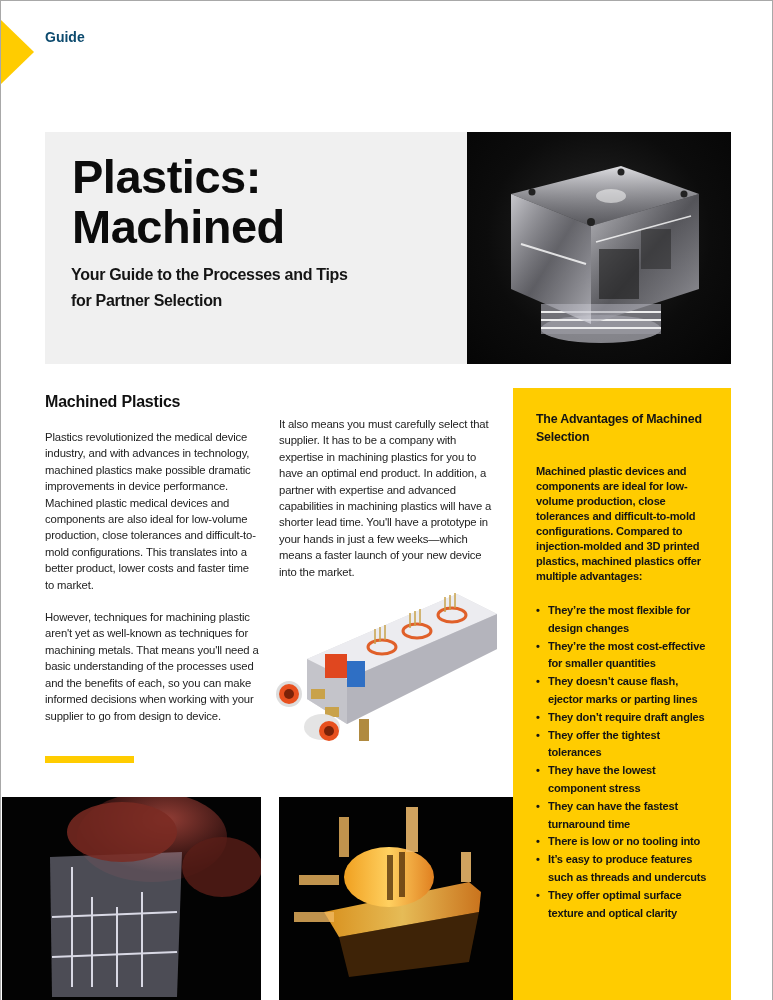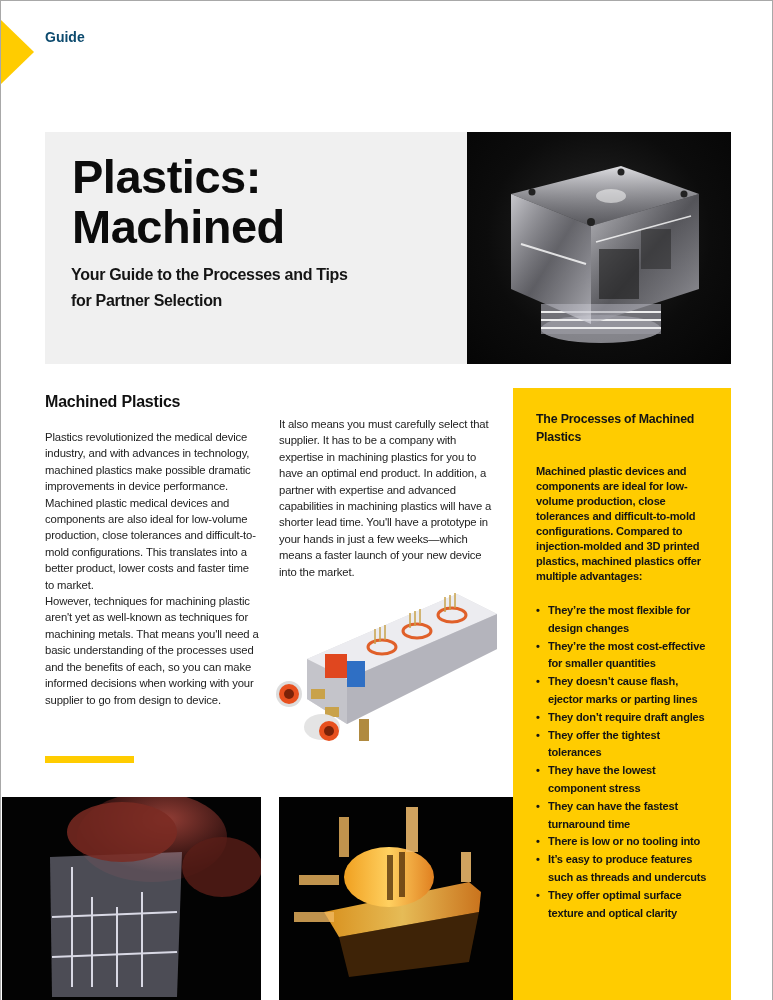--- a/index.html
+++ b/index.html
@@ -20,21 +20,21 @@
     .hero { position: absolute; left: 44px; top: 131px; width: 686px; height: 232px; background: #f0f0f0; }
     .hero-title { position: absolute; left: 27px; top: 20px; font-size: 47px; line-height: 50px; font-weight: bold; color: #0c0c0c; letter-spacing: -0.5px; }
     .hero-subtitle { position: absolute; left: 26px; top: 130px; font-size: 16px; line-height: 26px; font-weight: bold; color: #151515; letter-spacing: -0.3px; }
     .hero-image { position: absolute; right: 0; top: 0; width: 264px; height: 232px; background: radial-gradient(ellipse at 50% 45%, #2a2a2a 0%, #0c0c0c 60%, #050505 100%); overflow: hidden; }
 
     .cube { position: absolute; left: 34px; top: 22px; width: 200px; height: 190px; }
 
     .col1 { position: absolute; left: 44px; top: 392px; width: 215px; }
     .section-title { font-size: 16px; font-weight: bold; color: #111; margin-bottom: 18px; letter-spacing: -0.2px; }
     .body-text { font-size: 11.3px; line-height: 16.4px; color: #222; letter-spacing: -0.15px; }
-    .para2 { }
+    .para2 { margin-top: 16px; }
 
     .col2 { position: absolute; left: 278px; top: 415px; width: 222px; }
 
     .yellow-rule { position: absolute; left: 44px; top: 755px; width: 89px; height: 7px; background: #ffcc00; }
 
     .manifold { position: absolute; left: 266px; top: 588px; width: 240px; height: 165px; }
 
     .sidebar { position: absolute; left: 512px; top: 387px; width: 218px; height: 613px; background: #ffcc00; padding: 22px 22px 0 23px; }
     .sidebar-title { font-size: 12.4px; line-height: 18px; font-weight: bold; color: #141414; letter-spacing: -0.2px; }
     .sidebar-intro { margin-top: 18px; font-size: 11.1px; line-height: 15px; font-weight: bold; color: #141414; letter-spacing: -0.2px; }
@@ -137,21 +137,21 @@
       <circle cx="22" cy="105" r="5" fill="#7a2208"></circle>
       <ellipse cx="55" cy="138" rx="18" ry="13" fill="#e4e4e4"></ellipse>
       <circle cx="62" cy="142" r="10" fill="#e8501e"></circle>
       <circle cx="62" cy="142" r="5" fill="#7a2208"></circle>
     </svg>
   </div>
 
   <div class="yellow-rule"></div>
 
   <div class="sidebar">
-    <div class="sidebar-title">The Processes of Machined Plastics</div>
+    <div class="sidebar-title">The Advantages of Machined Selection</div>
     <p class="sidebar-intro">Machined plastic devices and components are ideal for low-volume production, close tolerances and difficult-to-mold configurations. Compared to injection-molded and 3D printed plastics, machined plastics offer multiple advantages:</p>
     <ul class="sidebar-list">
       <li><span class="bullet">•</span><span>They’re the most flexible for design changes</span></li>
       <li><span class="bullet">•</span><span>They’re the most cost-effective for smaller quantities</span></li>
       <li><span class="bullet">•</span><span>They doesn’t cause flash, ejector marks or parting lines</span></li>
       <li><span class="bullet">•</span><span>They don’t require draft angles</span></li>
       <li><span class="bullet">•</span><span>They offer the tightest tolerances</span></li>
       <li><span class="bullet">•</span><span>They have the lowest component stress</span></li>
       <li><span class="bullet">•</span><span>They can have the fastest turnaround time</span></li>
       <li><span class="bullet">•</span><span>There is low or no tooling into</span></li>

